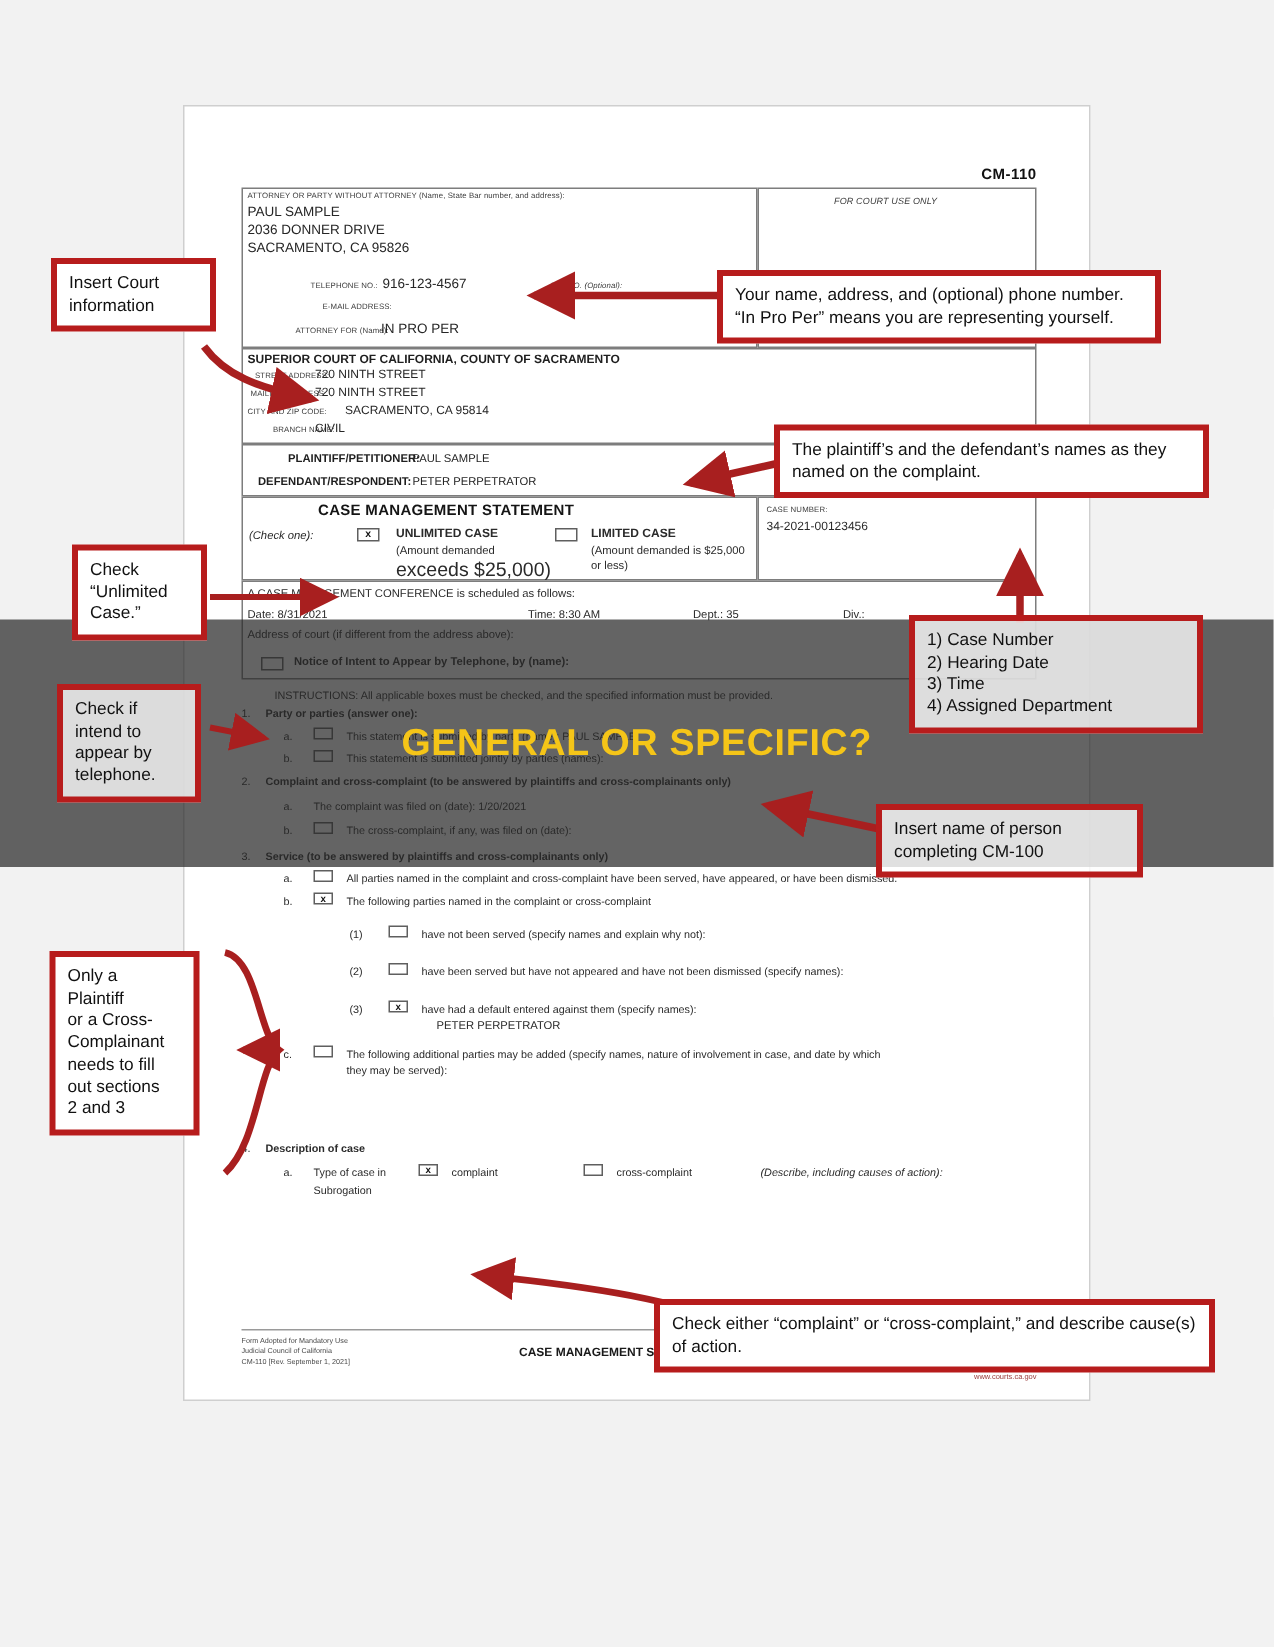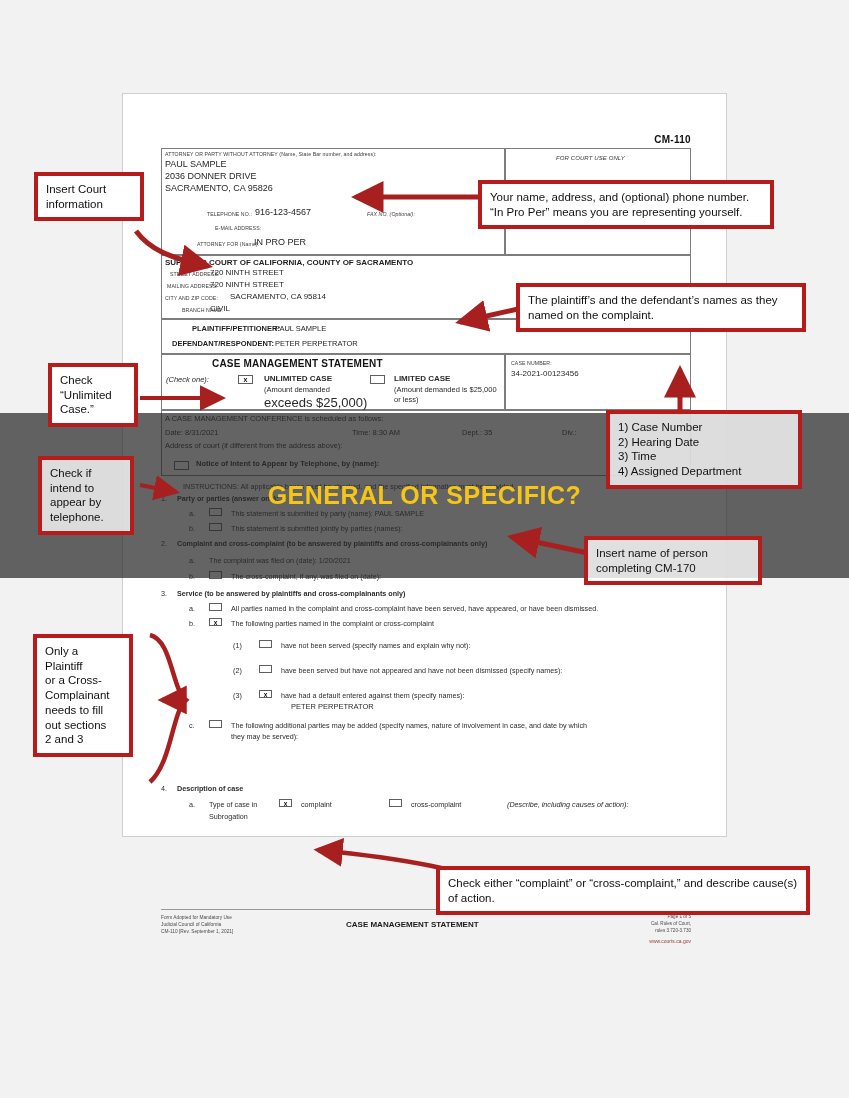--- a/index.html
+++ b/index.html
@@ -10,21 +10,21 @@
     font-family:"Liberation Sans", sans-serif;
     position:relative;
     overflow:hidden;
   }
   
   #page {
     position:absolute; left:0; top:0; width:849px; height:1098px;
     background:#f2f2f2;
   }
   #paper {
-    position:absolute; left:122px; top:93px; width:605px; height:744px;
+    position:absolute; left:122px; top:70px; width:605px; height:864px;
     background:#ffffff;
     border:1px solid #cfcfcf;
   }
   
   #form {
     position:absolute; left:38px; top:40px; width:530px; height:800px;
     color:#2a2a2a;
   }
   .formcode {
     position:absolute; right:0; top:0; font-size:10px; font-weight:bold;
@@ -322,21 +322,21 @@
 
   <div class="callout" style="left:38px;top:456px;width:96px;z-index:8;background:rgba(255,255,255,0.78);">Check if intend to appear by telephone.</div>
 
   <div class="callout" style="left:606px;top:410px;width:196px;z-index:8;background:rgba(255,255,255,0.78);">
     <div>1) Case Number</div>
     <div>2) Hearing Date</div>
     <div>3) Time</div>
     <div>4) Assigned Department</div>
   </div>
 
-  <div class="callout" style="left:584px;top:536px;width:178px;z-index:8;background:rgba(255,255,255,0.80);">Insert name of person completing CM-170</div>
+  <div class="callout" style="left:584px;top:536px;width:178px;z-index:8;background:rgba(255,255,255,0.80);">Insert name of person completing CM-100</div>
 
   <div class="callout" style="left:33px;top:634px;width:100px;">
     <div>Only a</div>
     <div>Plaintiff</div>
     <div>or a Cross-</div>
     <div>Complainant</div>
     <div>needs to fill</div>
     <div>out sections</div>
     <div>2 and 3</div>
   </div>

